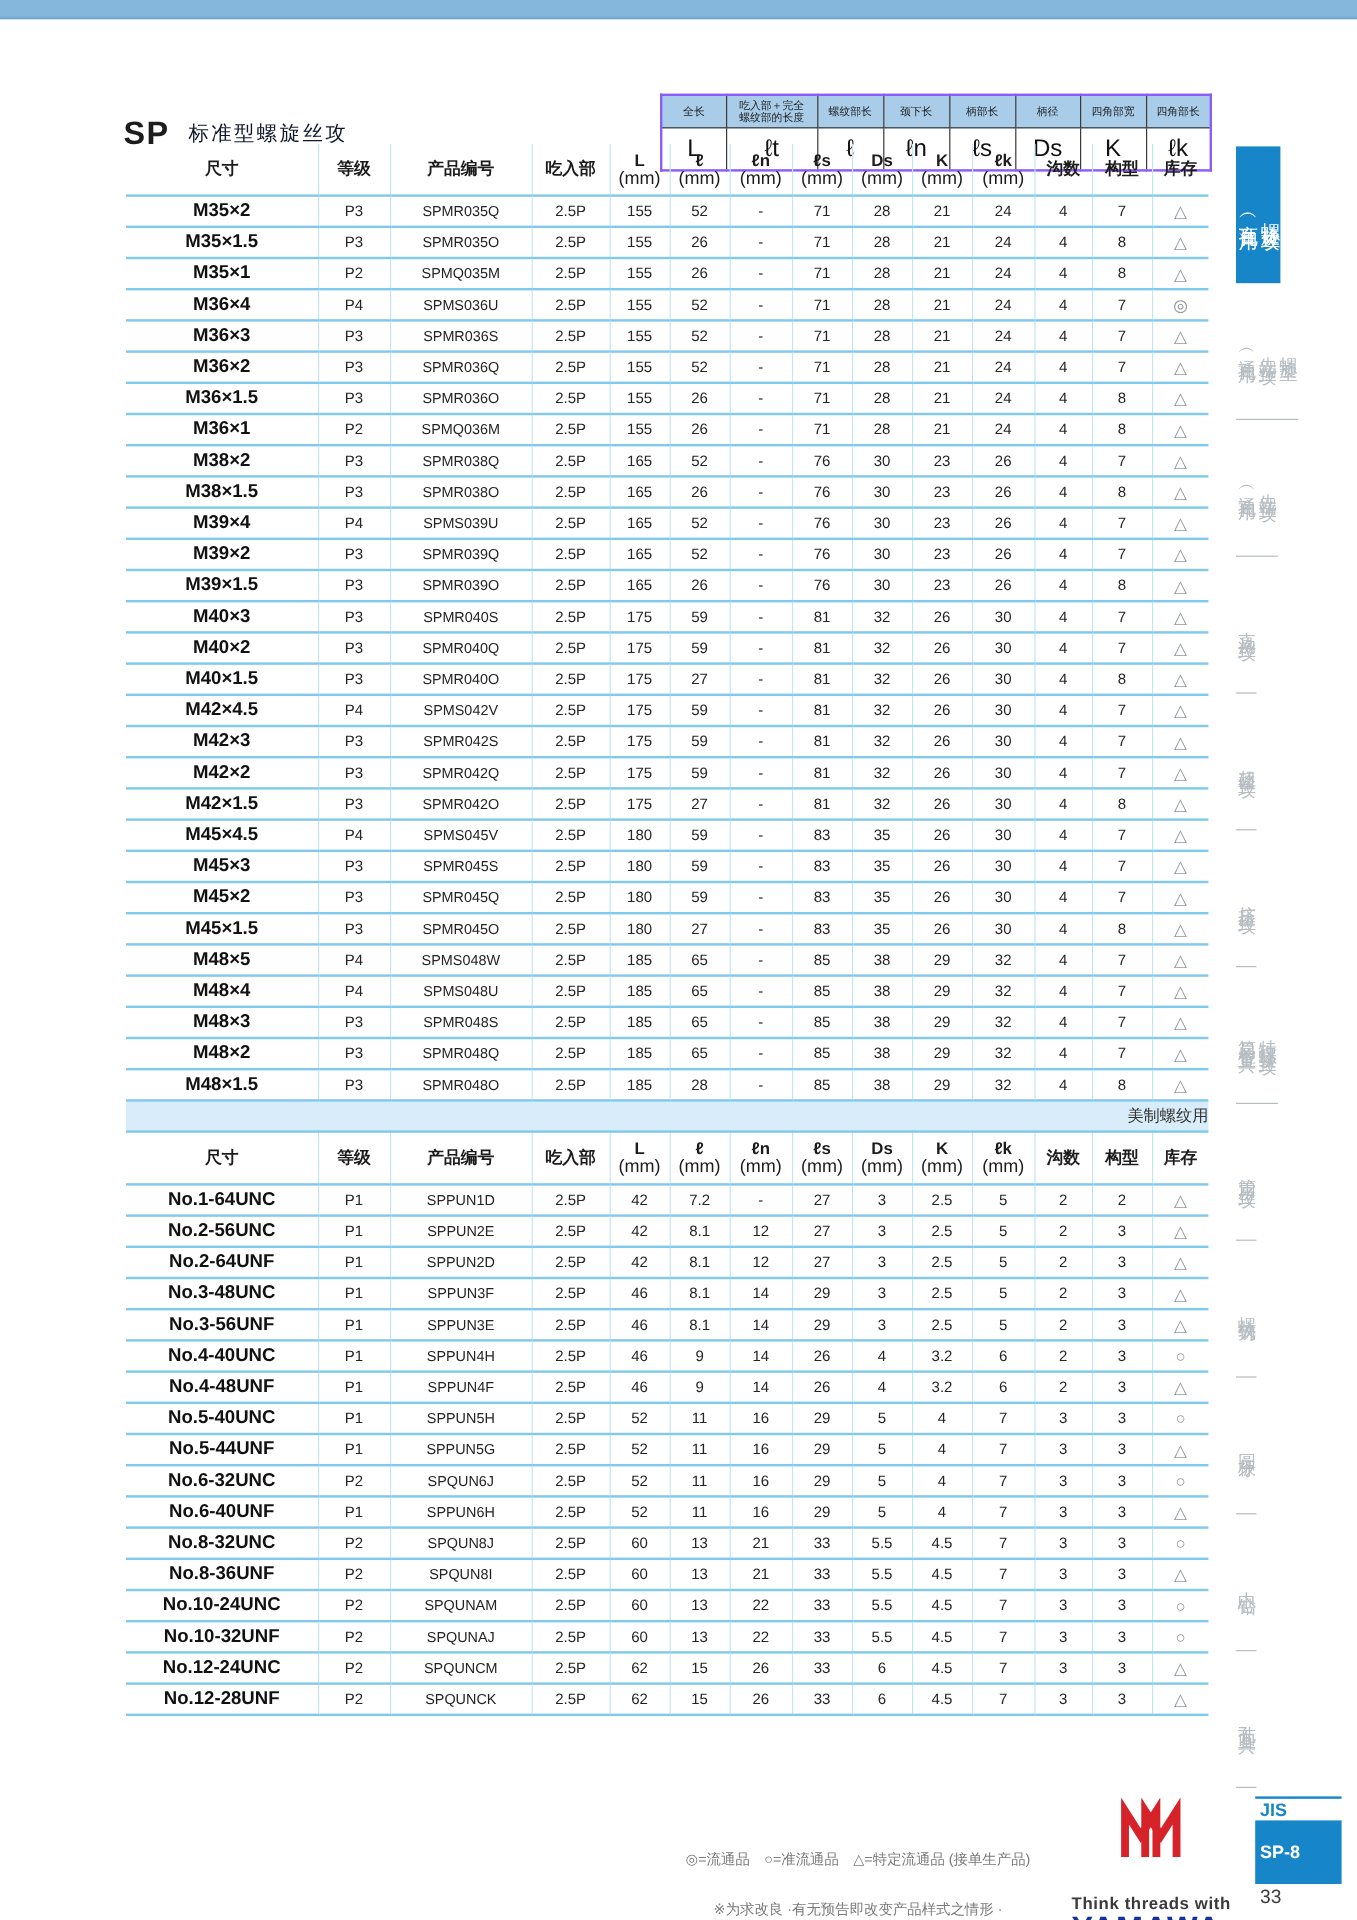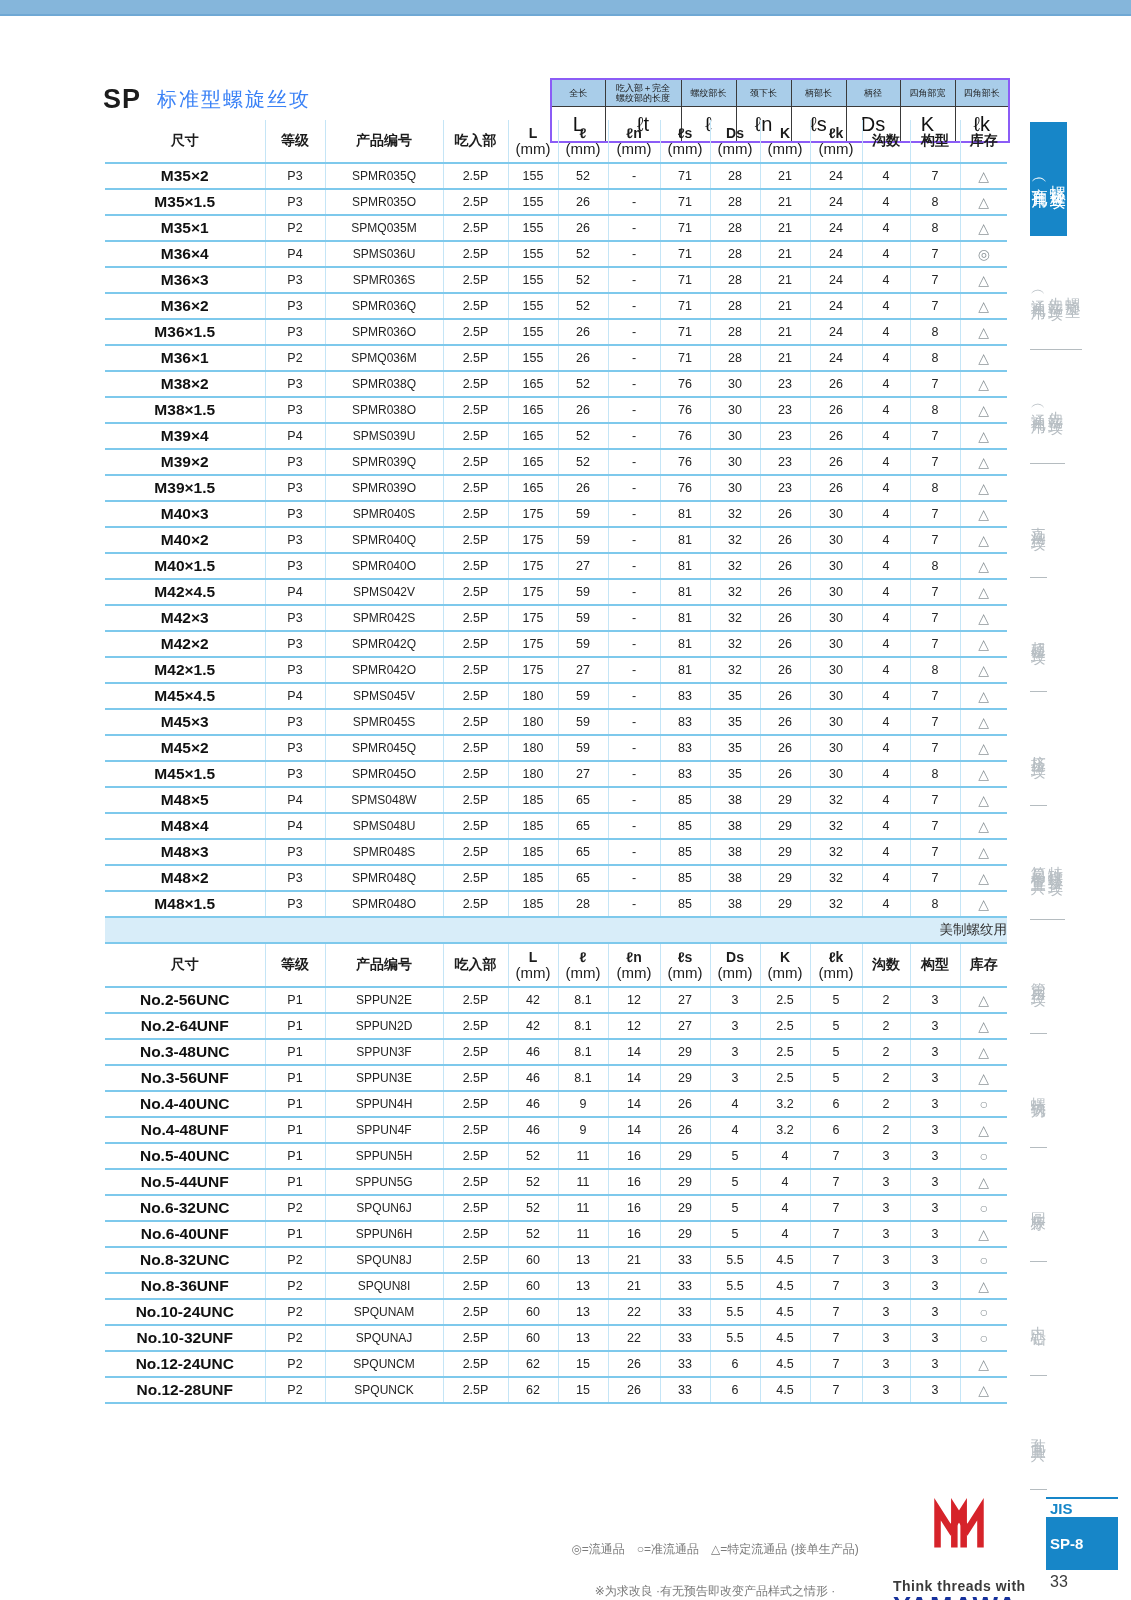--- a/index.html
+++ b/index.html
@@ -10,23 +10,23 @@
   .topbar{position:absolute;top:0;left:0;width:1131px;height:14px;
     background:var(--topbar);border-bottom:2px solid #6fa8d4;}
 
   
   .dim-legend{position:absolute;left:550px;top:38px;width:458px;border-collapse:collapse;
     border:2px solid #8b5cf6;table-layout:fixed;margin-top:40px;}
   .dim-legend th{background:var(--header_fill);font-weight:normal;font-size:9px;line-height:1.15;
     color:#1c1c1c;border:1px solid #3a3a3a;height:26px;white-space:pre-line;padding:0;}
   .dim-legend td{border:1px solid #3a3a3a;height:32px;text-align:center;font-size:20px;color:#111;}
 
-  .title-row{position:absolute;left:103px;top:84px;display:flex;align-items:center;gap:16px;}
+  .title-row{position:absolute;left:103px;top:96px;display:flex;align-items:center;gap:16px;}
   .title-code{font-size:27px;font-weight:bold;color:#1c1c1c;letter-spacing:1px;}
-  .title-text{font-size:20px;color:#3b82f6;letter-spacing:2px;}
+  .title-text{font-size:17px;color:#0f172a;letter-spacing:2px;}
 
   
   .main-table{position:absolute;left:105px;top:120px;width:902px;border-collapse:collapse;
     table-layout:fixed;}
   .main-table th{height:42px;border-bottom:2px solid var(--line);border-left:1px solid var(--colline);
     font-size:14px;font-weight:bold;color:#1c1c1c;text-align:center;vertical-align:middle;padding:0;}
   .main-table th:first-child,.main-table td:first-child{border-left:none;}
   .main-table td{height:24px;border-bottom:2px solid var(--line);border-left:1px solid var(--colline);
     text-align:center;vertical-align:middle;font-size:12.5px;color:#242424;padding:0;}
   .main-table td.size-cell{font-weight:bold;font-size:15.5px;color:#111;}
@@ -613,20 +613,36 @@
         <th><span>L</span><span class="unit">(mm)</span></th>
         <th><span>ℓ</span><span class="unit">(mm)</span></th>
         <th><span>ℓn</span><span class="unit">(mm)</span></th>
         <th><span>ℓs</span><span class="unit">(mm)</span></th>
         <th><span>Ds</span><span class="unit">(mm)</span></th>
         <th><span>K</span><span class="unit">(mm)</span></th>
         <th><span>ℓk</span><span class="unit">(mm)</span></th>
         <th><span>沟数</span></th>
         <th><span>构型</span></th>
         <th><span>库存</span></th>
+      </tr>
+      <tr>
+        <td class="size-cell">No.1-64UNC</td>
+        <td class="class-cell">P1</td>
+        <td class="product-code-cell">SPPUN1D</td>
+        <td class="chamfer-cell">2.5P</td>
+        <td class="l-cell">42</td>
+        <td class="thread-length-cell">7.2</td>
+        <td class="ln-cell">-</td>
+        <td class="ls-cell">27</td>
+        <td class="ds-cell">3</td>
+        <td class="k-cell">2.5</td>
+        <td class="lk-cell">5</td>
+        <td class="flutes-cell">2</td>
+        <td class="type-cell">2</td>
+        <td class="stock-cell">△</td>
       </tr>
       <tr>
         <td class="size-cell">No.2-56UNC</td>
         <td class="class-cell">P1</td>
         <td class="product-code-cell">SPPUN2E</td>
         <td class="chamfer-cell">2.5P</td>
         <td class="l-cell">42</td>
         <td class="thread-length-cell">8.1</td>
         <td class="ln-cell">12</td>
         <td class="ls-cell">27</td>

